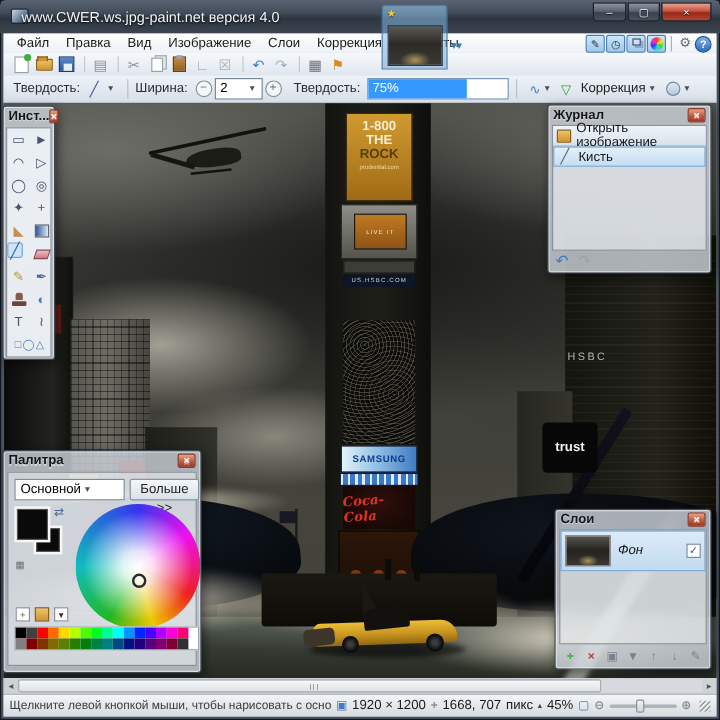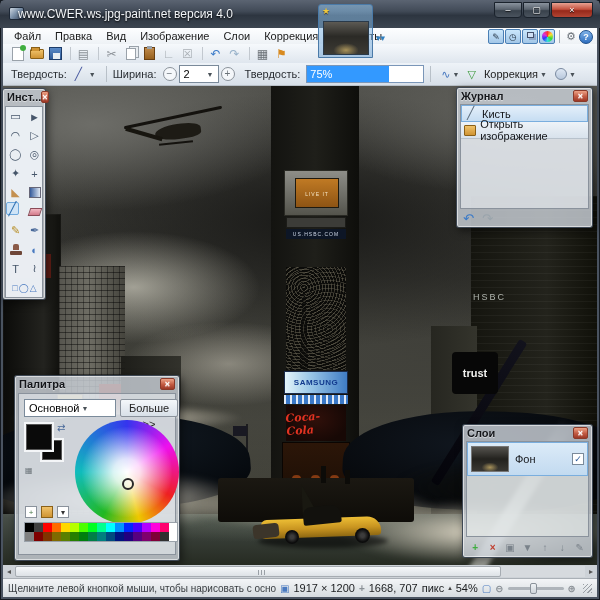--- a/index.html
+++ b/index.html
@@ -201,42 +201,42 @@
   .g-brush{width:13px;height:13px;font-size:13px;line-height:13px;color:#2f6fb0;font-weight:bold;}
   .history-panel{left:456px;top:87px;width:137px;height:141px;display:flex;flex-direction:column;}
   .hlist{margin:0 3px;border:1px solid #8a929c;background:rgba(242,246,249,.55);flex:1;display:flex;flex-direction:column;}
   .hitem{height:17px;display:flex;align-items:center;font-size:11px;color:#14161a;padding:0 3px;
     background:linear-gradient(180deg,#eef3f8,#d8e2ec);border-bottom:1px solid #b8c2cc;}
   .hitem.sel{background:linear-gradient(180deg,#e4effa,#c6ddf2);border:1px solid #7aaede;}
   .hico{width:13px;height:11px;margin-right:4px;position:relative;}
   .hico.open{background:linear-gradient(180deg,#f0c26a,#cf9434);border:1px solid #8a6018;border-radius:1px;}
   .hico.brush::after{content:"╱";position:absolute;left:2px;top:-2px;font-size:12px;color:#5a6a7a;}
   .hfoot{height:18px;display:flex;align-items:center;padding:0 6px;gap:8px;font-size:13px;}
-  .palette-panel{left:14px;top:375px;width:166px;height:186px;}
+  .palette-panel{left:2px;top:375px;width:166px;height:186px;}
   .pal-body{position:relative;margin:1px 3px;height:162px;border:1px solid #8a929c;background:rgba(238,242,246,.55);}
   .pal-combo{position:absolute;left:5px;top:5px;width:92px;height:18px;background:#fff;border:1px solid #7a8a9a;
     font-size:11px;display:flex;align-items:center;justify-content:flex-start;padding:0 4px;}
   .pal-more{position:absolute;left:101px;top:5px;width:58px;height:18px;border:1px solid #8a929c;border-radius:2px;
     background:linear-gradient(180deg,#f4f7fa,#d8e0e8);font-size:11px;text-align:center;line-height:16px;color:#222;}
   .swatch-pri{position:absolute;left:7px;top:30px;width:26px;height:26px;border:1px solid #555;outline:2px solid #f4f6f8;z-index:2;}
   .swatch-sec{position:absolute;left:23px;top:46px;width:20px;height:20px;border:1px solid #555;outline:2px solid #f4f6f8;z-index:1;}
   .swap-ico{position:absolute;left:38px;top:28px;font-size:10px;color:#4a6a9a;z-index:3;}
   .grid-ico{position:absolute;left:6px;top:72px;font-size:8px;color:#6a7278;}
   .wheel{position:absolute;left:56px;top:26px;width:104px;height:104px;border-radius:50%;
     background:
       radial-gradient(circle at 50% 50%, #ffffff 0%, rgba(255,255,255,.85) 18%, rgba(255,255,255,0) 62%),
       conic-gradient(from 0deg,#3535ee 0%,#ee10ee 16%,#ee2020 33%,#eec800 46%,#22b822 58%,#10bcbc 75%,#3535ee 100%);}
   .wheel::after{content:"";position:absolute;left:47px;top:58px;width:8px;height:8px;border:2px solid #2a2a2a;border-radius:50%;background:rgba(255,255,255,.2);}
   .pal-icons{position:absolute;left:6px;top:112px;display:flex;gap:4px;align-items:center;}
   .pi{width:12px;height:12px;border:1px solid #8a929c;background:#fff;font-size:8px;text-align:center;line-height:11px;color:#4a7a4a;}
   .pi.folder{background:linear-gradient(180deg,#f0c26a,#cf9434);border-color:#8a6018;}
   .sw-grid{position:absolute;left:5px;top:128px;width:154px;display:grid;grid-template-columns:repeat(16,9px);grid-auto-rows:9px;gap:0;border:1px solid #9aa2aa;background:#fff;}
   .sw{width:9px;height:9px;}
   .layers-panel{left:462px;top:424px;width:131px;height:134px;display:flex;flex-direction:column;}
-  .lbody{margin:0 3px;border:1px solid #8a929c;background:rgba(240,243,240,.5);flex:1;display:flex;flex-direction:column;}
+  .lbody{margin:0 3px;border:1px solid #8a929c;background:rgba(240,243,240,.5);flex:1;display:flex;flex-direction:column;font-style:italic;}
   .lrow{height:34px;background:linear-gradient(180deg,#dcebf8,#c2daf0);border:1px solid #7aaede;display:flex;align-items:center;padding:0 3px;}
   .lthumb{width:38px;height:26px;border:1px solid #777;
     background:radial-gradient(ellipse 12px 7px at 50% 85%, #a8925a, transparent 70%),linear-gradient(180deg,#55534e,#23221e 50%,#3a3833);}
   .lname{font-size:11px;color:#14161a;margin-left:6px;flex:1;}
   .lcheck{width:12px;height:12px;border:1px solid #7a8a9a;background:#fff;font-size:9px;line-height:11px;text-align:center;color:#2a5a9a;}
   .lfoot{height:20px;display:flex;align-items:center;gap:3px;padding:0 5px;}
   .lb{width:15px;height:15px;border:1px solid transparent;border-radius:2px;font-size:10px;line-height:14px;text-align:center;color:#7a828a;}
   .lb.add{color:#3fae3f;font-weight:bold;}
   .lb.del{color:#c04030;font-weight:bold;}
   
@@ -375,20 +375,26 @@
     <div class="abs bldgA"></div>
     <div class="abs bldgB"></div>
     <div class="abs bldgL2"></div>
     <div class="abs signR2"></div>
     <div class="abs signY"></div>
     <div class="abs signR"></div>
     <div class="abs bldgC"></div>
     <div class="abs bldgD"></div>
     <div class="abs phant">HSBC</div>
     <div class="abs tower"></div>
+    <div class="abs bb bb-prud">
+      <div class="l1">1-800</div>
+      <div class="l2">THE</div>
+      <div class="l3">ROCK</div>
+      <div class="l4">prudential.com</div>
+    </div>
     <div class="abs bb-grey">
       <div class="bb-screen">LIVE IT</div>
     </div>
     <div class="abs bb-strip"></div>
     <div class="abs bb-hsbcurl">US.HSBC.COM</div>
     <div class="abs bb-noise"></div>
     <div class="abs bb-samsung">SAMSUNG</div>
     <div class="abs bb-dots"></div>
     <div class="abs bb-coke">
       <span class="coke-script">Coca-Cola</span>
@@ -467,27 +473,27 @@
       </div>
   </div>
 
   <div class="panel history-panel">
     <div class="ptitle">
       <span>Журнал</span>
       <span class="sp"></span>
       <span class="pclose">×</span>
     </div>
     <div class="hlist">
+        <div class="hitem">
+          <div class="hico open"></div>
+          <span>Открыть изображение</span>
+        </div>
         <div class="hitem sel">
           <div class="hico brush"></div>
           <span>Кисть</span>
-        </div>
-        <div class="hitem">
-          <div class="hico open"></div>
-          <span>Открыть изображение</span>
         </div>
       </div>
     <div class="hfoot">
       <span style="color:#3a7ac8">↶</span>
       <span style="color:#9aa4ac">↷</span>
     </div>
   </div>
 
   <div class="panel palette-panel">
     <div class="ptitle">
@@ -576,32 +582,32 @@
     <div class="harrow">◂</div>
     <div class="hthumb"></div>
     <div class="htrack"></div>
     <div class="harrow">▸</div>
   </div>
 
   <div class="statusbar">
     <div class="st-hint">Щелкните левой кнопкой мыши, чтобы нарисовать с основной цвет, щелкните правой кноп...</div>
     <div class="st-group">
       <span class="st-ico">▣</span>
-      <span class="st-num">1917 × 1200</span>
+      <span class="st-num">1920 × 1200</span>
     </div>
     <div class="st-group">
       <span class="st-ico2">+</span>
       <span class="st-num">1668, 707</span>
     </div>
     <div class="st-group">
       <span class="st-num">пикс</span>
       <span style="font-size:7px;color:#444">▴</span>
     </div>
     <div class="st-group">
-      <span class="st-num">54%</span>
+      <span class="st-num">45%</span>
       <span class="st-ico">▢</span>
       <span class="st-ico2">⊖</span>
       <span class="sl-track">
           <span class="sl-thumb"></span>
         </span>
       <span class="st-ico2">⊕</span>
       <span class="grip"></span>
     </div>
   </div>
 

